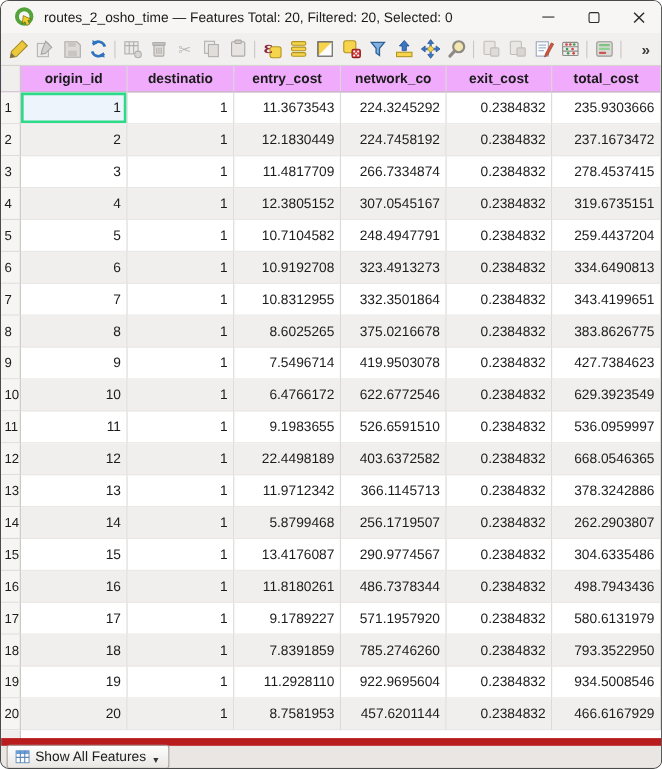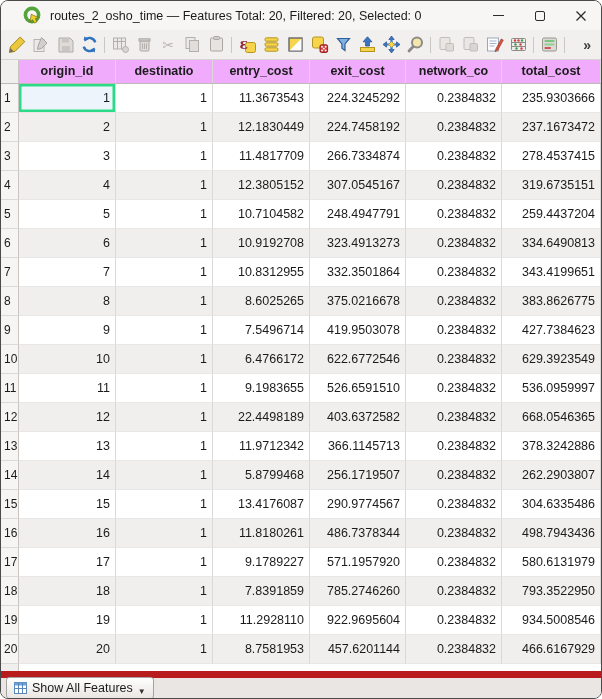--- a/index.html
+++ b/index.html
@@ -4,21 +4,21 @@
 <style>
   html,body{margin:0;padding:0;background:#ffffff;}
   *{box-sizing:border-box;}
   .window{
     width:602px;height:699px;
     border:1px solid #4a4a4a;border-radius:8px;overflow:hidden;
     display:flex;flex-direction:column;background:#fff;
     font-family:"Liberation Sans",sans-serif;color:#1b1b1b;
   }
   
-  .titlebar{height:29px;background:#f8f6f4;display:flex;align-items:center;padding-left:22px;flex:0 0 auto;}
+  .titlebar{height:29px;background:#f8f6f4;display:flex;align-items:center;padding-left:12px;flex:0 0 auto;}
   .titlebar .logo{width:19px;height:19px;flex:0 0 auto;}
   .titlebar .title{margin-left:8px;font-size:12.5px;white-space:nowrap;}
   .win-controls{margin-left:auto;display:flex;height:100%;}
   .win-btn{width:41px;height:100%;display:flex;align-items:center;justify-content:center;}
   .min-glyph{width:11px;border-top:1.2px solid #2b2b2b;}
   .max-glyph{width:10px;height:10px;border:1.2px solid #2b2b2b;border-radius:2px;}
   
   .toolbar{height:30px;background:#f2f0ee;border-bottom:1px solid #d6d3d0;display:flex;align-items:center;padding:0 4px;flex:0 0 auto;}
   .tb{width:24px;height:24px;display:flex;align-items:center;justify-content:center;border-radius:3px;flex:0 0 auto;}
   .tbsep{width:1px;height:16px;background:#c9c6c3;margin:0 3px;flex:0 0 auto;}
@@ -237,22 +237,22 @@
     <div class="tbsep"></div>
     <span class="chevron">»</span>
   </div>
 
   <div class="table-area">
     <div class="thead">
       <div class="th corner"></div>
       <div class="th">origin_id</div>
       <div class="th">destinatio</div>
       <div class="th">entry_cost</div>
+      <div class="th">network_co</div>
       <div class="th">exit_cost</div>
-      <div class="th">network_co</div>
       <div class="th">total_cost</div>
     </div>
     <div>
         <div class="row">
     <div class="cell rowhdr">1</div>
     <div class="cell selected">1</div>
     <div class="cell">1</div>
     <div class="cell">11.3673543</div>
     <div class="cell">224.3245292</div>
     <div class="cell">0.2384832</div>

